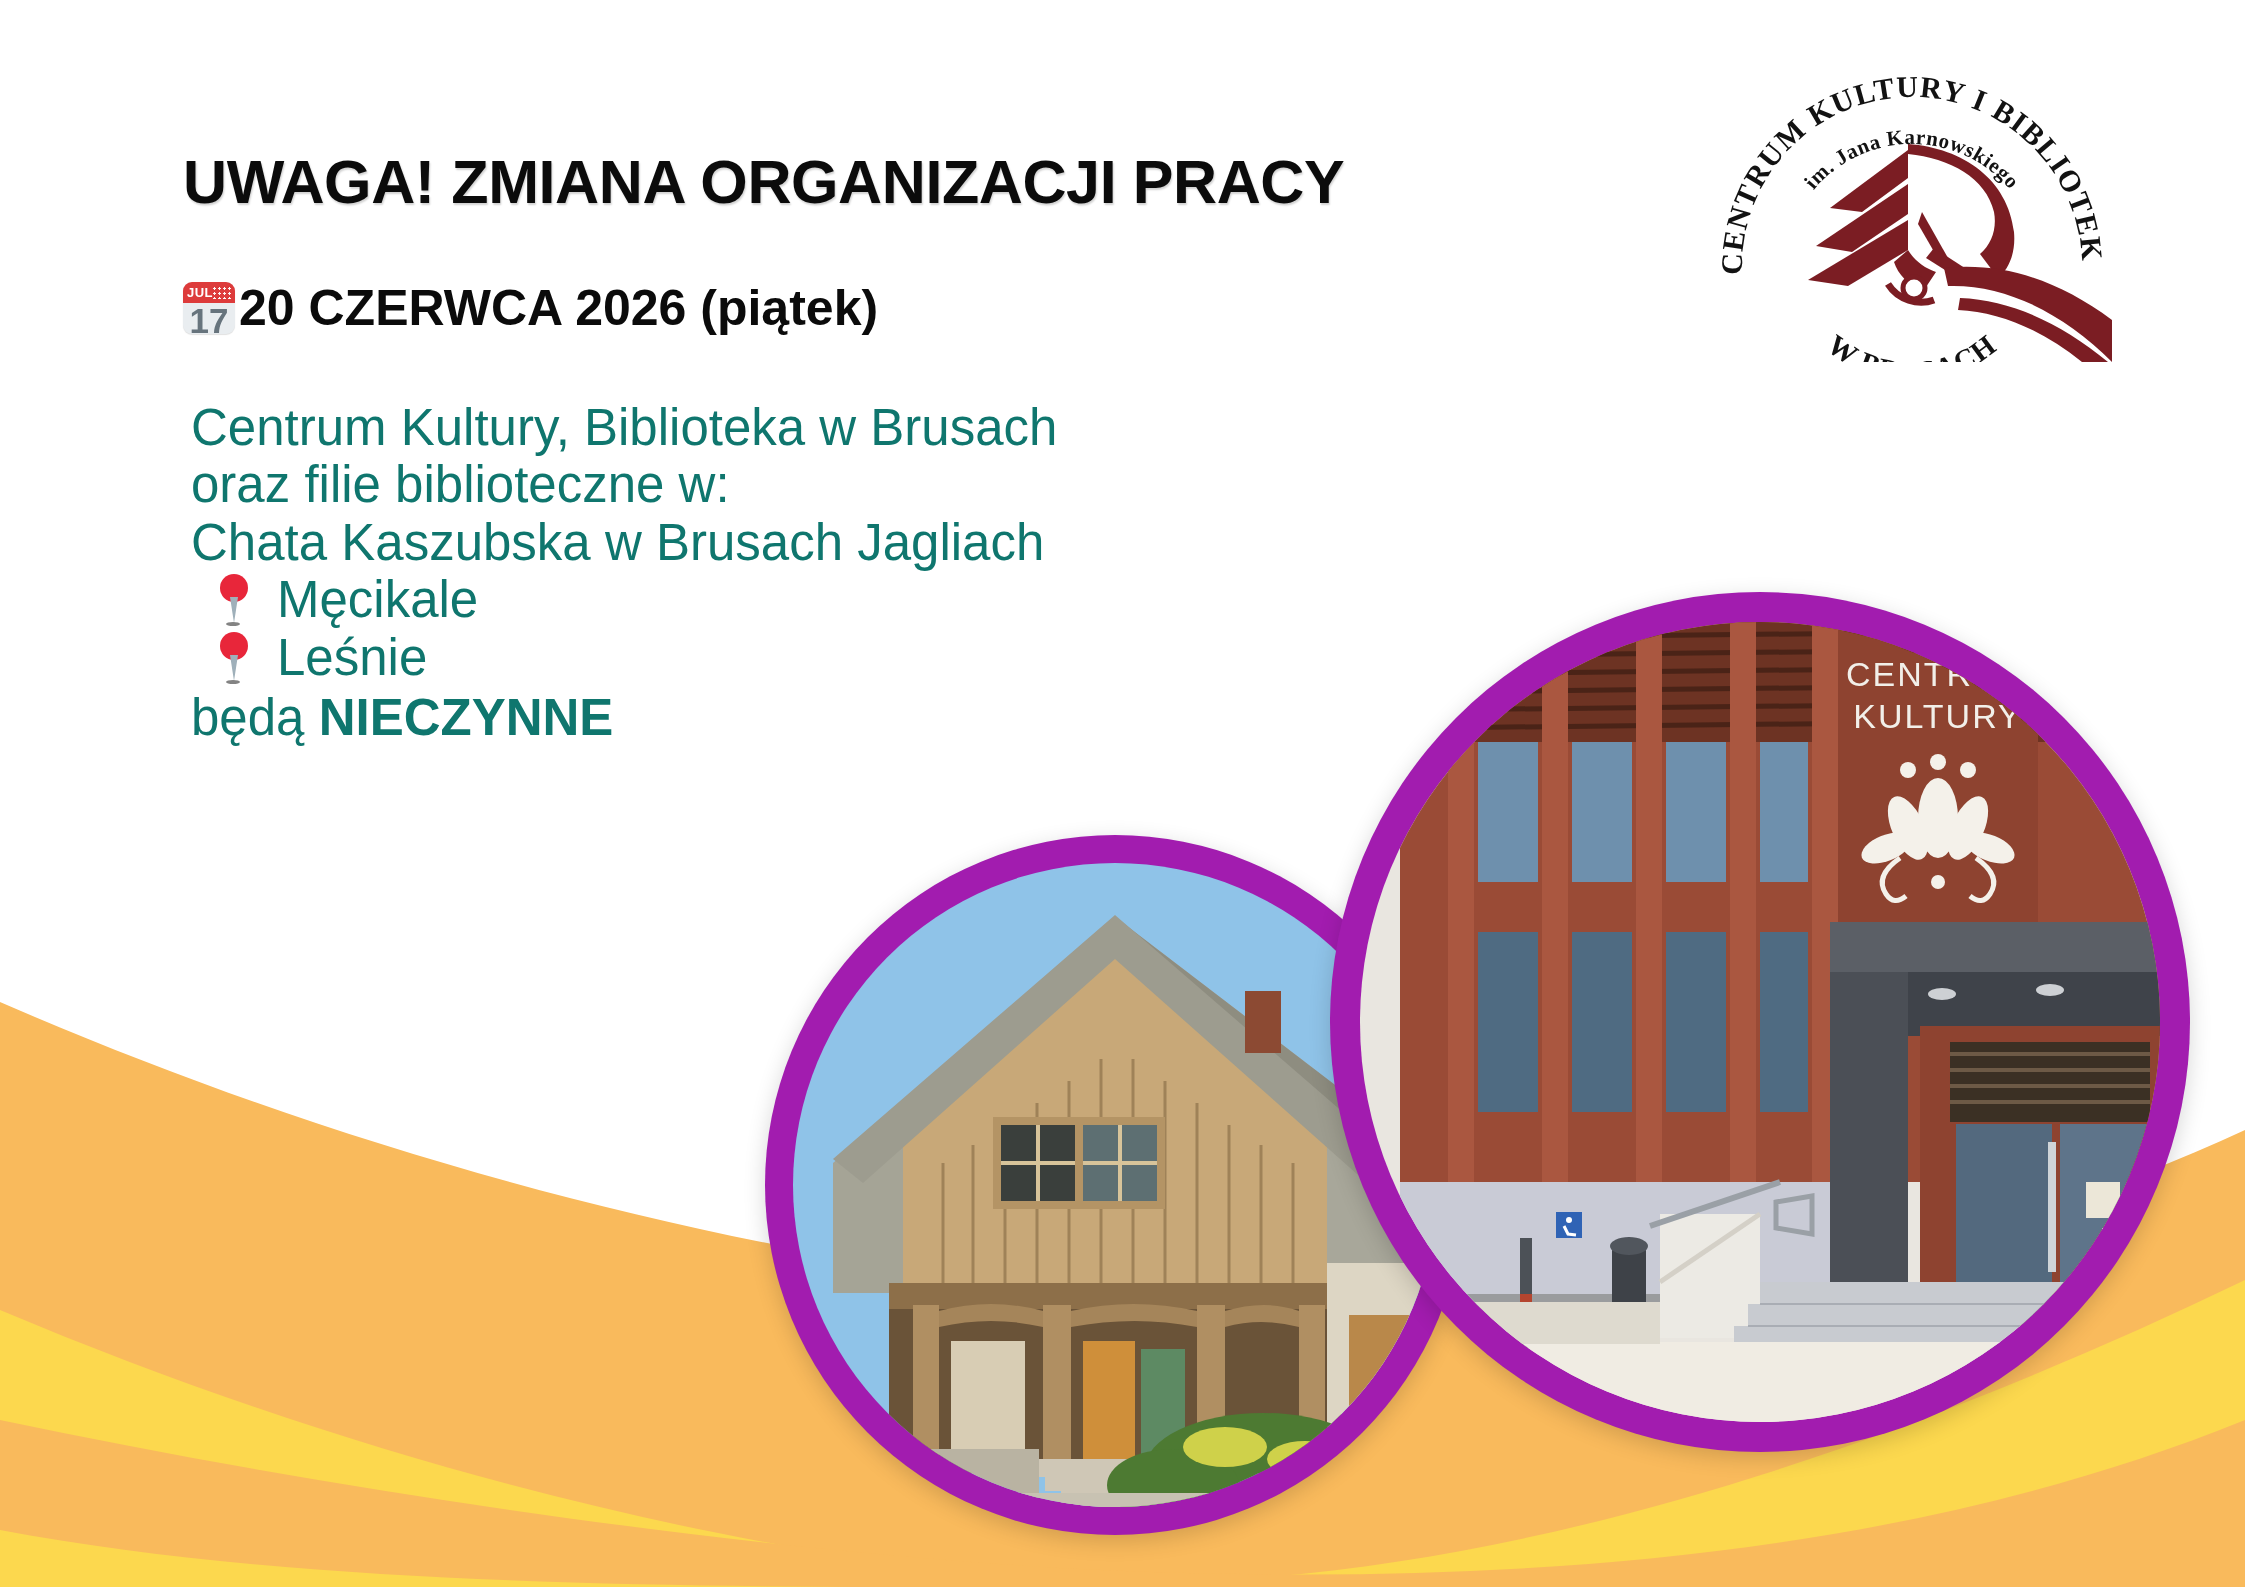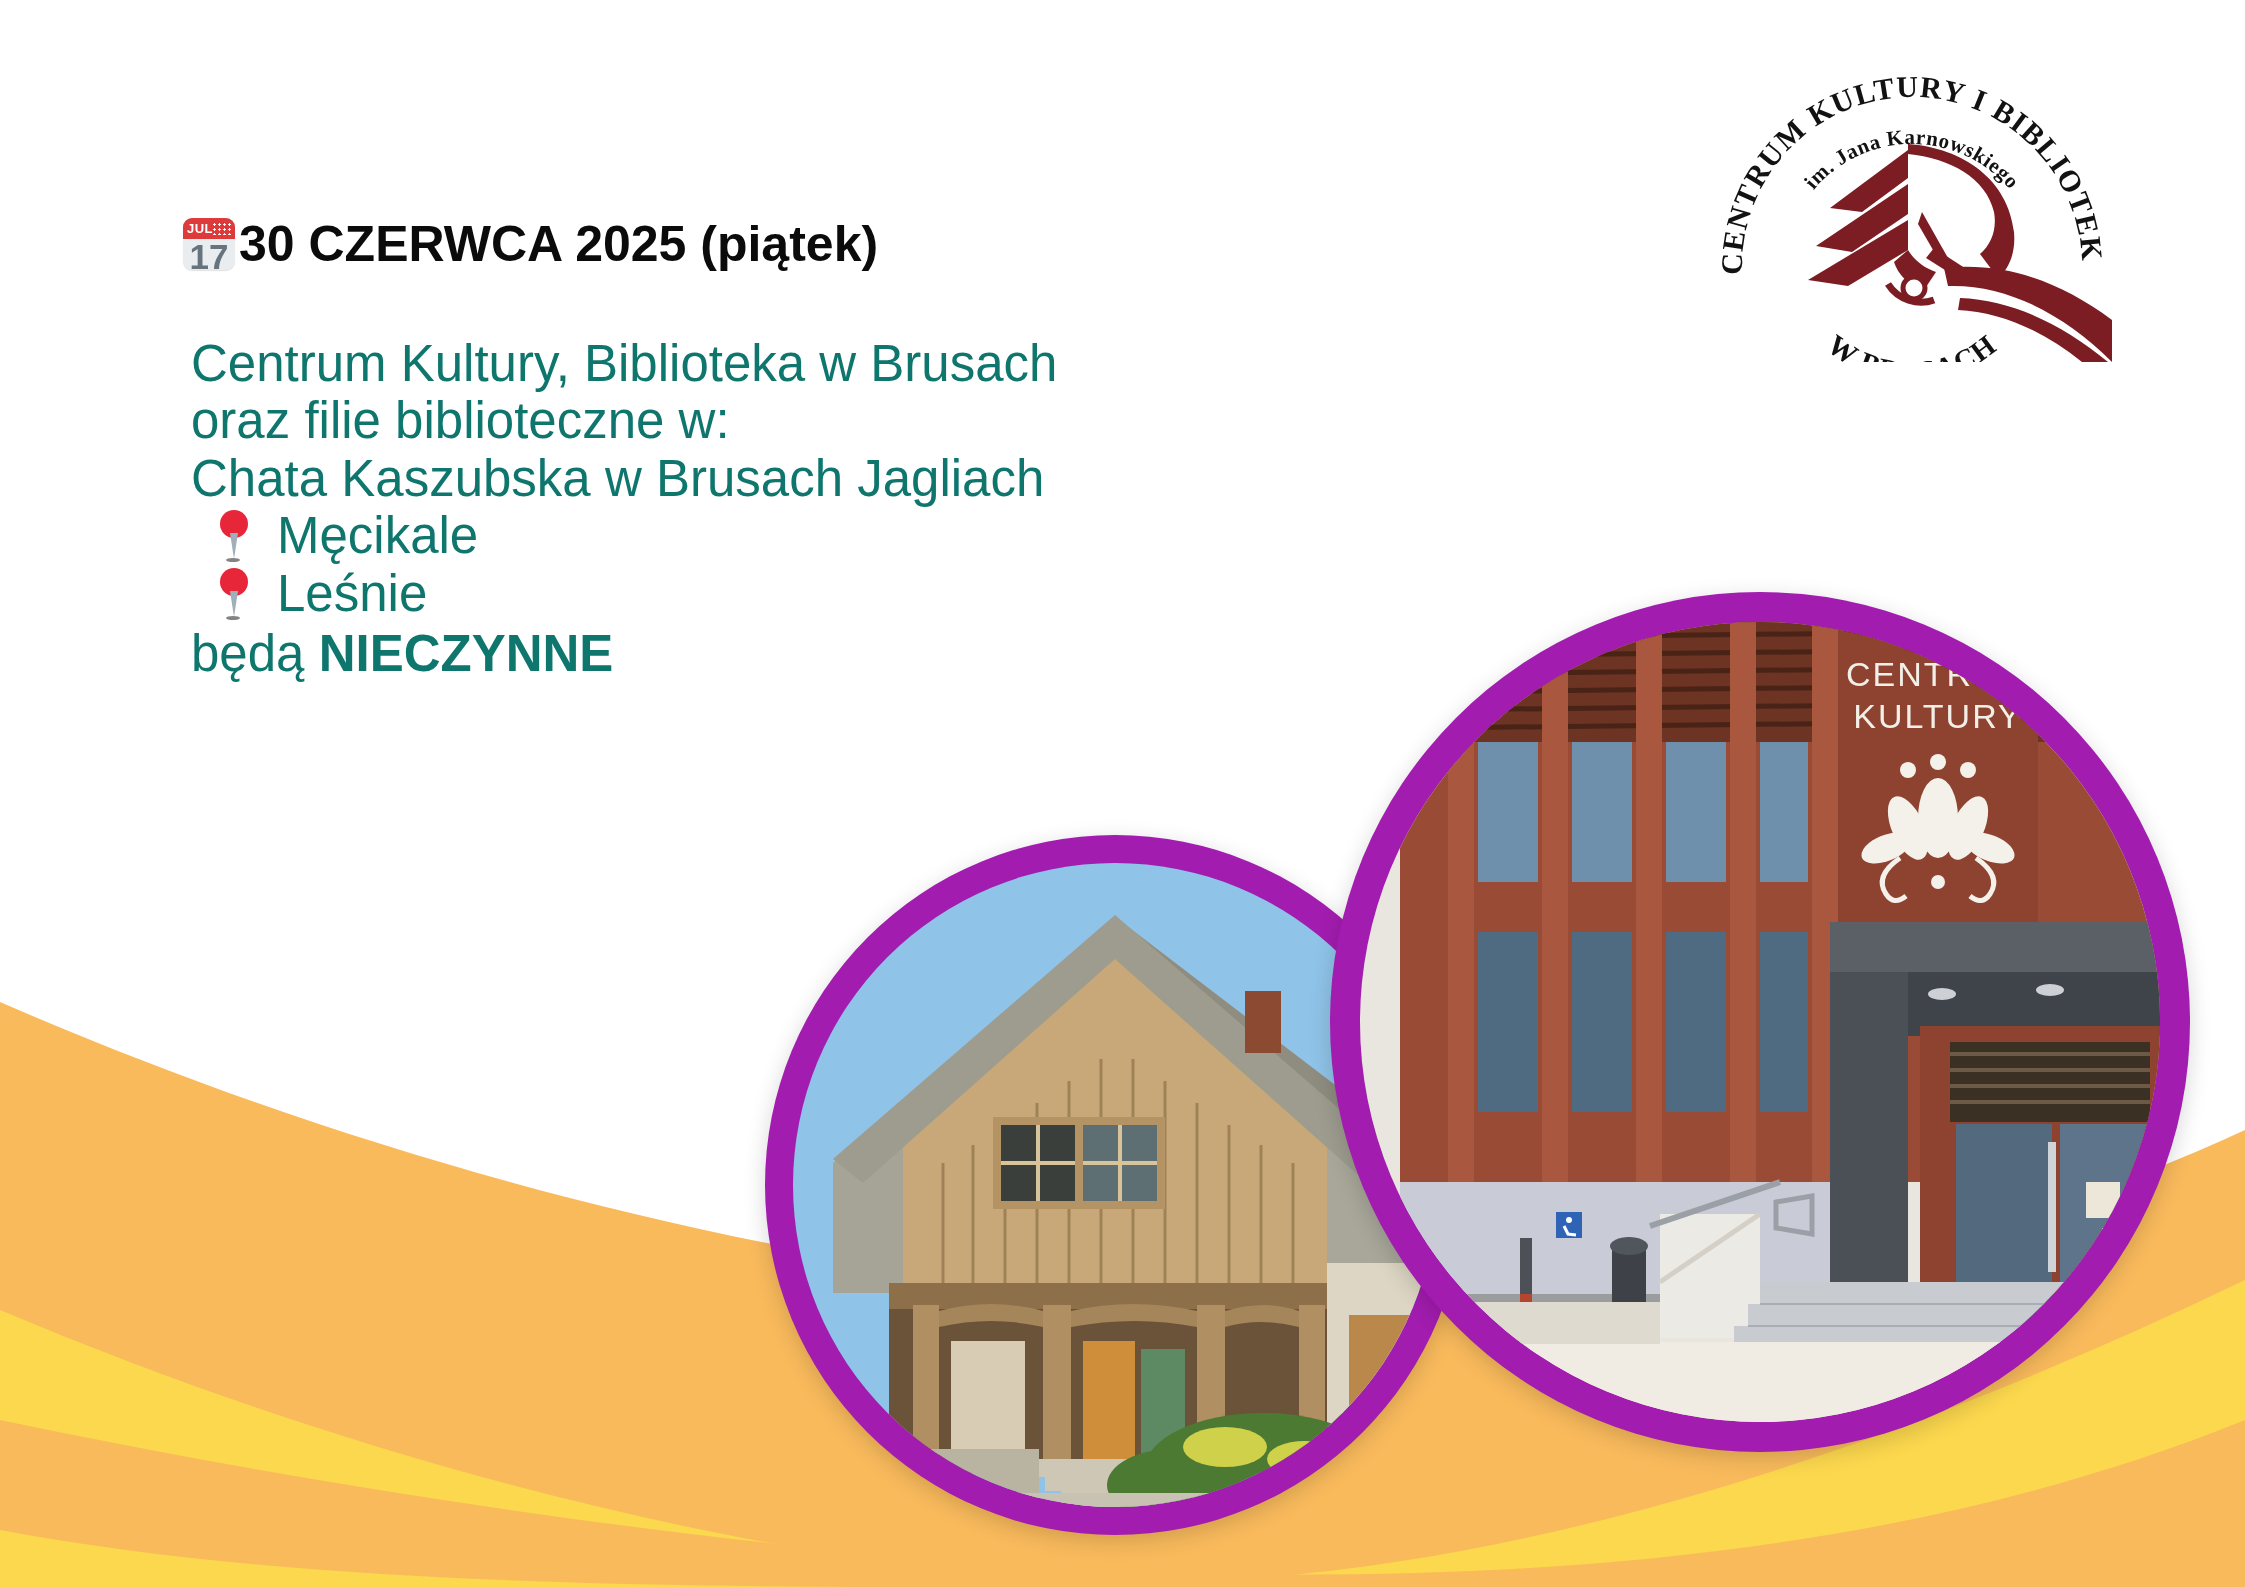--- a/index.html
+++ b/index.html
@@ -406,29 +406,30 @@
         <rect x="160" y="672" width="12" height="14" fill="#b4452f"></rect>
 
         <rect x="0" y="720" width="800" height="80" fill="#f0ece3"></rect>
         <rect x="0" y="680" width="300" height="42" fill="#dedacf"></rect>
       </svg>
     </div>
   </div>
 
   <div class="content">
 
+    <h1 class="headline">UWAGA! ZMIANA ORGANIZACJI PRACY</h1>
 
     <div class="date-row">
       <span class="cal-icon">
         <span class="cal-top"></span>
         <span class="cal-mon">JUL</span>
         <span class="cal-dots"></span>
         <span class="cal-day">17</span>
       </span>
-      <span class="date-text">30 CZERWCA 2025 (piątek)</span>
+      <span class="date-text">20 CZERWCA 2026 (piątek)</span>
     </div>
 
     <div class="body-block">
       <div class="body-line">Centrum Kultury, Biblioteka w Brusach</div>
       <div class="body-line">oraz filie biblioteczne w:</div>
       <div class="body-line">Chata Kaszubska w Brusach Jagliach</div>
 
       <div class="pin-row">
         <span class="pin-icon">
           <span class="ball"></span>

